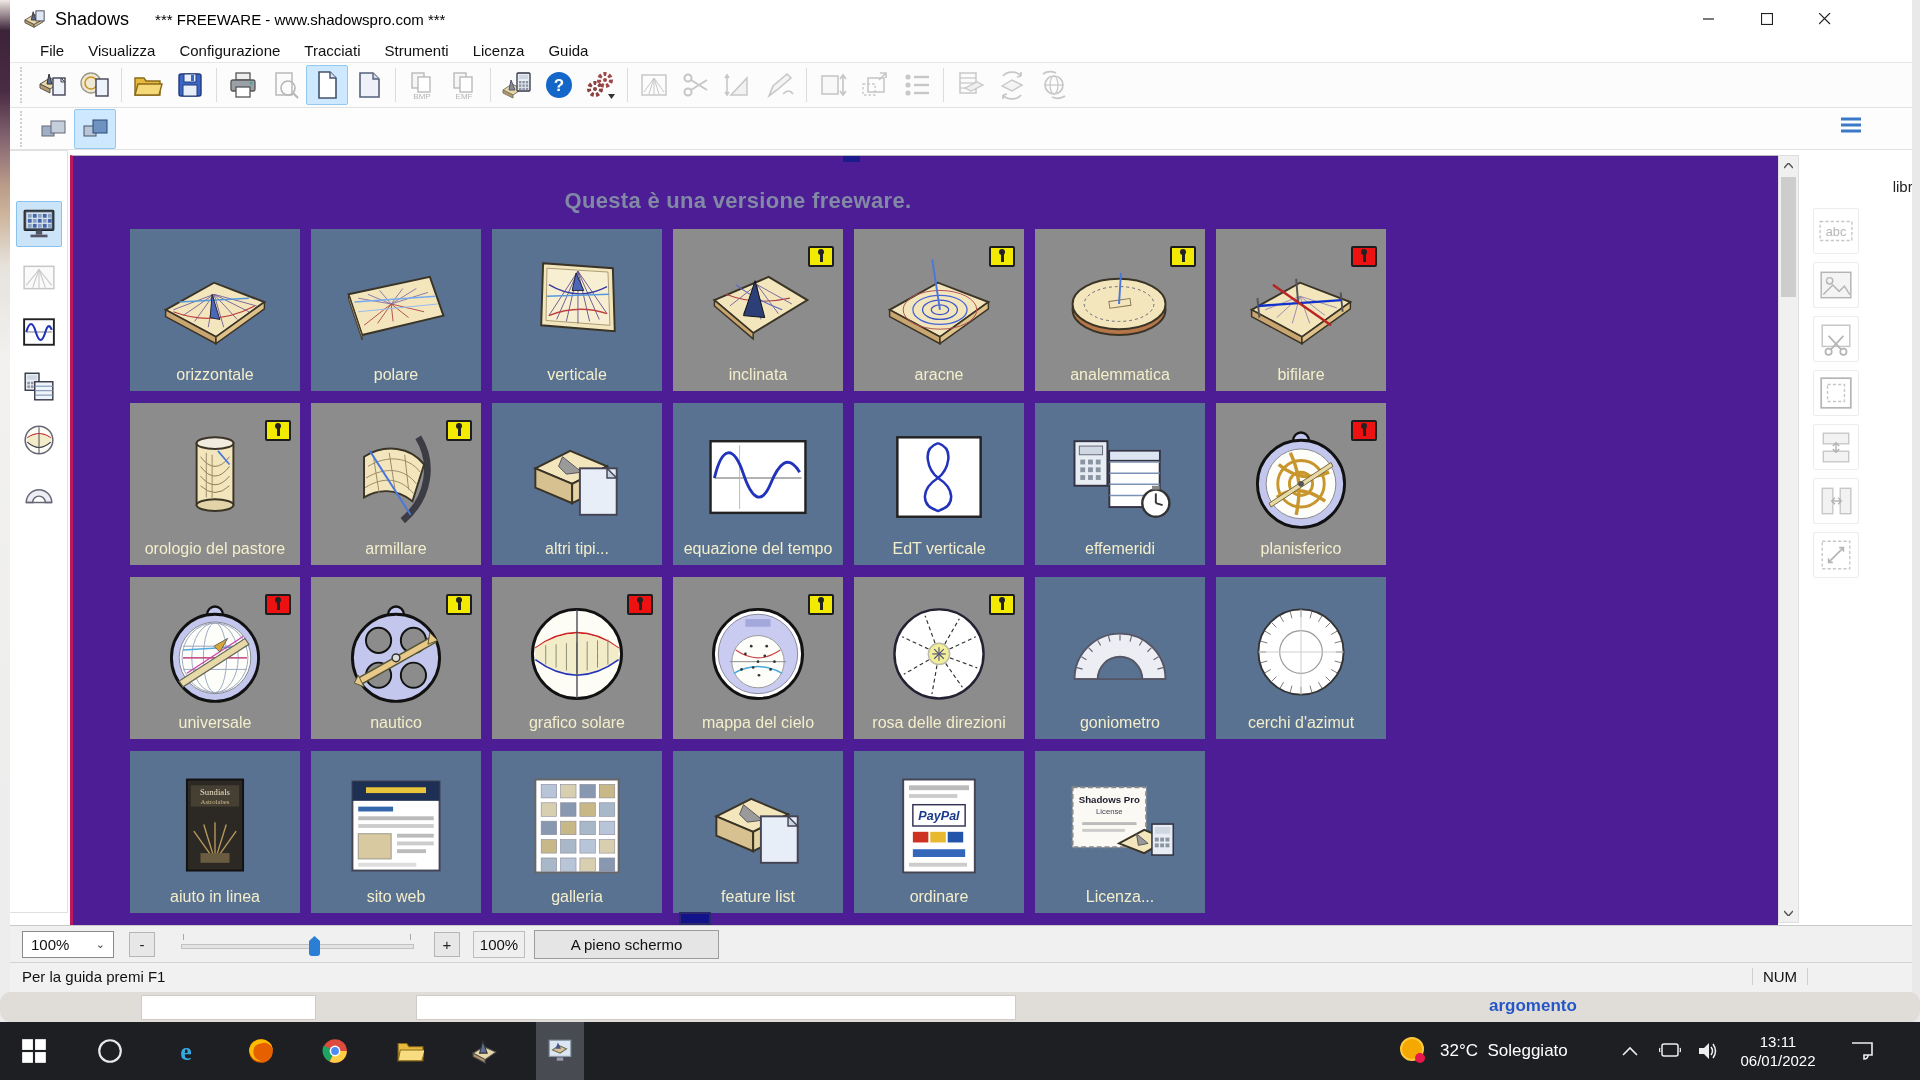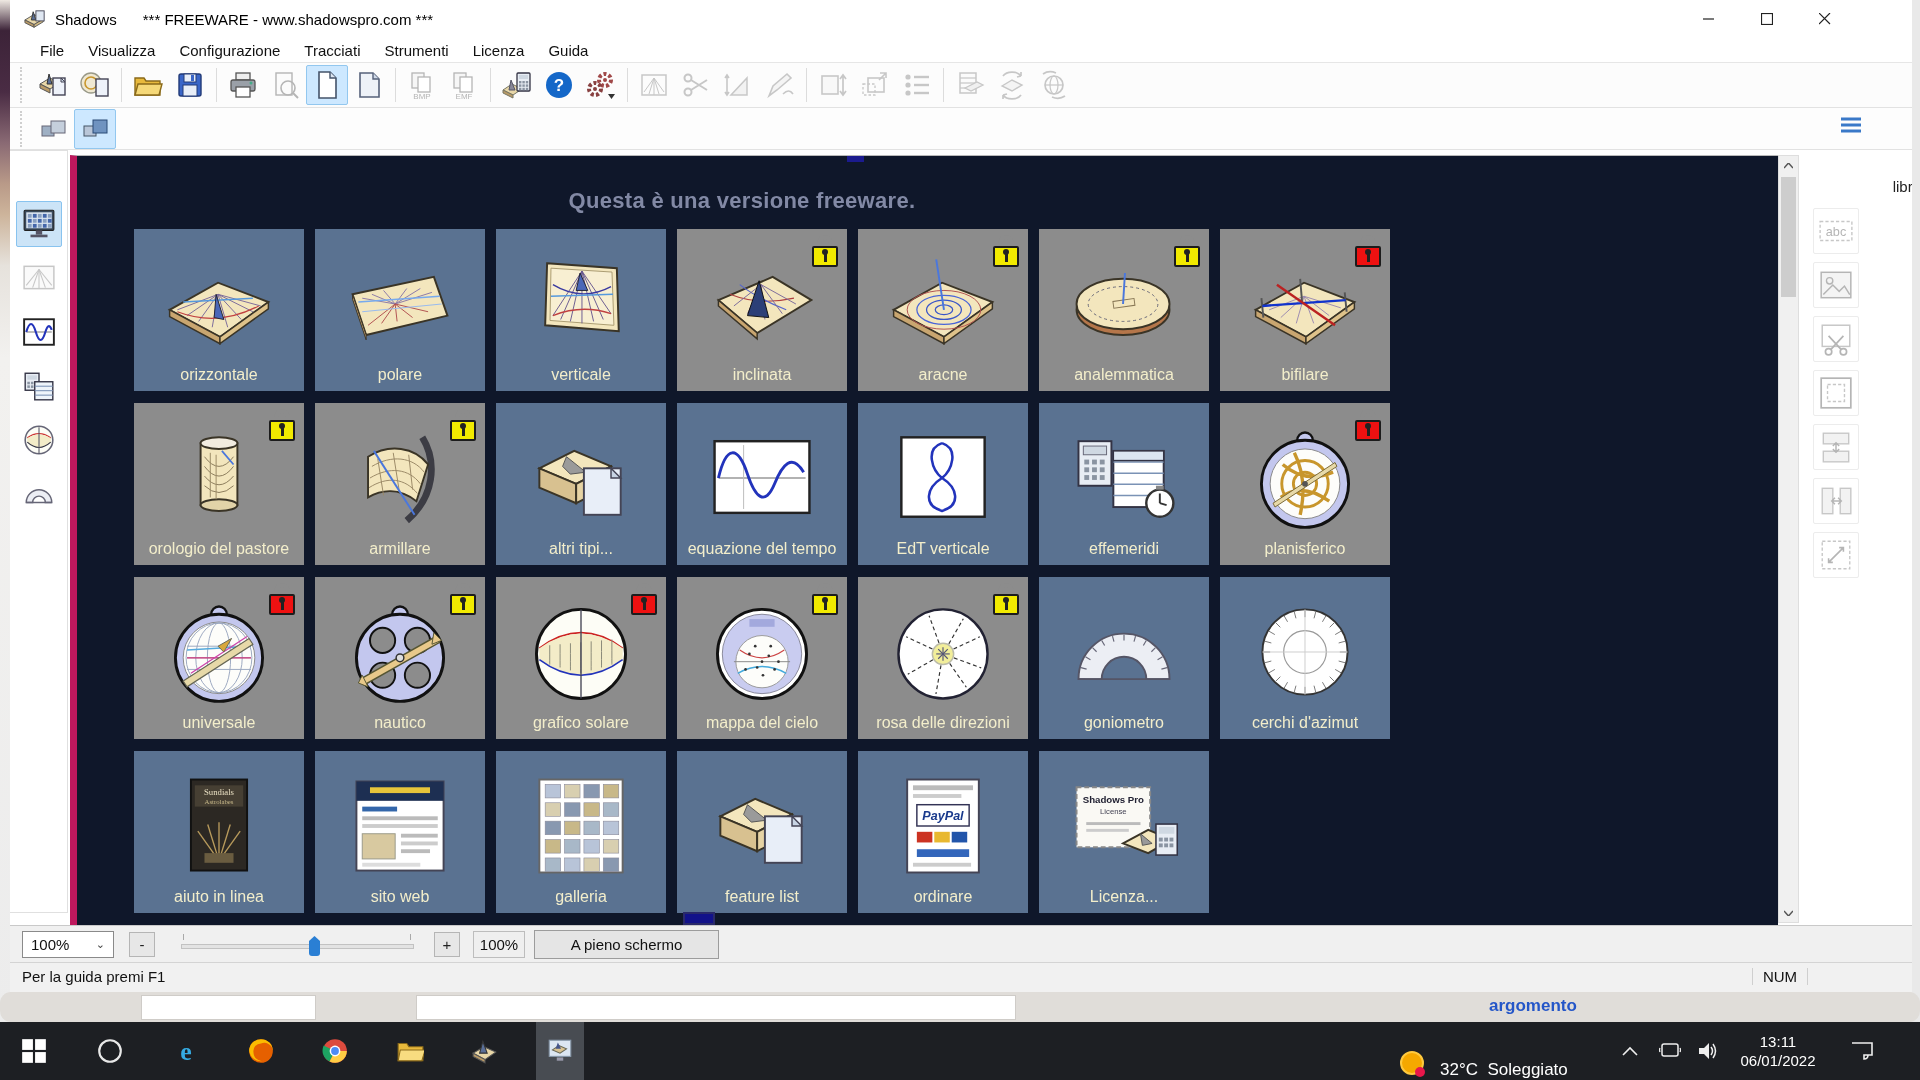--- a/index.html
+++ b/index.html
@@ -8,21 +8,21 @@
 
   
   #desktop-sliver { position:absolute; left:0; top:0; width:10px; height:1022px;
     background:linear-gradient(180deg,#efe9e2 0%,#3c2338 3%,#4a2c44 9%,#8a6a74 14%,#b99a88 18%,#cdb49b 21%,#e6e2dc 26%,#f2f1ef 35%,#ececec 100%); }
 
   
   #app-window { position:absolute; left:10px; top:0; width:1902px; height:992px; background:#fff; }
 
   #titlebar { position:absolute; left:0; top:0; right:0; height:38px; background:#fff; display:flex; align-items:center; }
   #titlebar .app-icon { margin-left:14px; width:22px; height:20px; }
-  #titlebar .t-name { margin-left:9px; font-size:15px; color:#000; }
+  #titlebar .t-name { margin-left:9px; font-size:18px; color:#000; }
   #titlebar .t-suffix { margin-left:26px; font-size:15px; color:#000; }
   #win-controls { position:absolute; right:58px; top:0; height:38px; display:flex; }
   .win-btn { width:58px; height:38px; display:flex; align-items:center; justify-content:center; font-size:15px; color:#222; }
   .win-btn svg { display:block; }
 
   #menubar { position:absolute; left:0; top:38px; right:0; height:24px; background:#fff; display:flex; align-items:center; padding-left:18px; }
   .menu-item { font-size:15px; color:#111; padding:2px 12px; }
 
   #toolbar-main { position:absolute; left:0; top:62px; right:0; height:46px; background:#fcfcfc; border-top:1px solid #e6e6e6; border-bottom:1px solid #e2e2e2; display:flex; align-items:center; padding-left:10px; }
   .tb-btn { width:42px; height:40px; display:flex; align-items:center; justify-content:center; border:1px solid transparent; border-radius:2px; position:relative; }
@@ -33,21 +33,21 @@
   #toolbar-secondary { position:absolute; left:0; top:108px; right:0; height:42px; background:#fdfdfd; border-bottom:1px solid #e2e2e2; display:flex; align-items:center; padding-left:10px; }
   #hamburger { position:absolute; right:50px; top:8px; }
 
   
   #workspace { position:absolute; left:0; top:150px; width:1902px; height:775px; background:#fff; }
 
   #left-sidebar { position:absolute; left:0; top:0; width:58px; height:763px; background:#fff; border:1px solid #e0e0e0; border-left:none; }
   .side-btn { position:absolute; left:6px; width:46px; height:46px; display:flex; align-items:center; justify-content:center; border:1px solid transparent; border-radius:2px; }
   .side-btn.selected { background:#cce4f7; border-color:#88c3ef; }
 
-  #main-area { position:absolute; left:60px; top:5px; width:1708px; height:770px; background:#0f172a; border-top:1px solid #b9b9b9; border-left:7px solid #be185d; }
+  #main-area { position:absolute; left:60px; top:5px; width:1708px; height:770px; background:#4c1d95; border-top:1px solid #b9b9b9; border-left:3px solid #be185d; }
   #banner { position:absolute; left:0; top:32px; width:1330px; text-align:center; font-size:22px; font-weight:bold; color:#8289a5; letter-spacing:.3px; }
   #frag-top { position:absolute; left:770px; top:0px; width:17px; height:6px; background:#1b1b8e; }
   #frag-bottom { position:absolute; left:606px; top:756px; width:32px; height:13px; background:#12128a; border:2px solid #2a2a6a; }
 
   #tile-grid { position:absolute; left:57px; top:73px; display:grid; grid-template-columns:repeat(7,170px); grid-auto-rows:162px; column-gap:11px; row-gap:12px; }
   .tile { position:relative; display:flex; flex-direction:column; align-items:center; justify-content:flex-end; overflow:hidden; }
   .tile.bg-blue { background:#5a7291; }
   .tile.bg-gray { background:#8c8c8c; }
   .tile .t-icon { position:absolute; left:50%; top:46%; transform:translate(-50%,-50%); width:122px; height:112px; }
   .tile .t-icon svg { width:100%; height:100%; }
@@ -90,21 +90,21 @@
 
   
   #behind-strip { position:absolute; left:0; top:992px; width:1920px; height:30px; background:#e0ddd9;border-radius:11px; }
   .bw-box { position:absolute; top:3px; height:25px; background:#fff; border:1px solid #cfccc8; }
   #bw-link { position:absolute; left:1489px; top:4px; font-size:17px; font-weight:bold; color:#2456c8; }
 
   
   #taskbar { position:absolute; left:0; top:1022px; width:1920px; height:58px; background:#1d1f23; }
   .tk-btn { position:absolute; top:0; width:48px; height:58px; display:flex; align-items:center; justify-content:center; }
   .tk-btn.active { background:#484c52; }
-  #tk-weather { position:absolute; left:1398px; top:0; height:58px; display:flex; align-items:flex-end; gap:12px; color:#fff; font-size:17px; }
+  #tk-weather { position:absolute; left:1398px; top:0; height:58px; display:flex; align-items:center; gap:12px; color:#fff; font-size:17px; }
   .tray-ico { position:absolute; top:0; height:58px; display:flex; align-items:center; justify-content:center; color:#e8e8e8; }
   #tk-clock { position:absolute; left:1726px; top:0; width:104px; height:58px; color:#fff; font-size:15px; text-align:center; display:flex; flex-direction:column; justify-content:center; line-height:19px; }
   #right-edge { position:absolute; left:1912px; top:0; width:8px; height:1022px; background:#e9e9e9; }
 </style>
 </head>
 <body>
 
 <div id="screen">
 
   <div id="desktop-sliver"></div>

